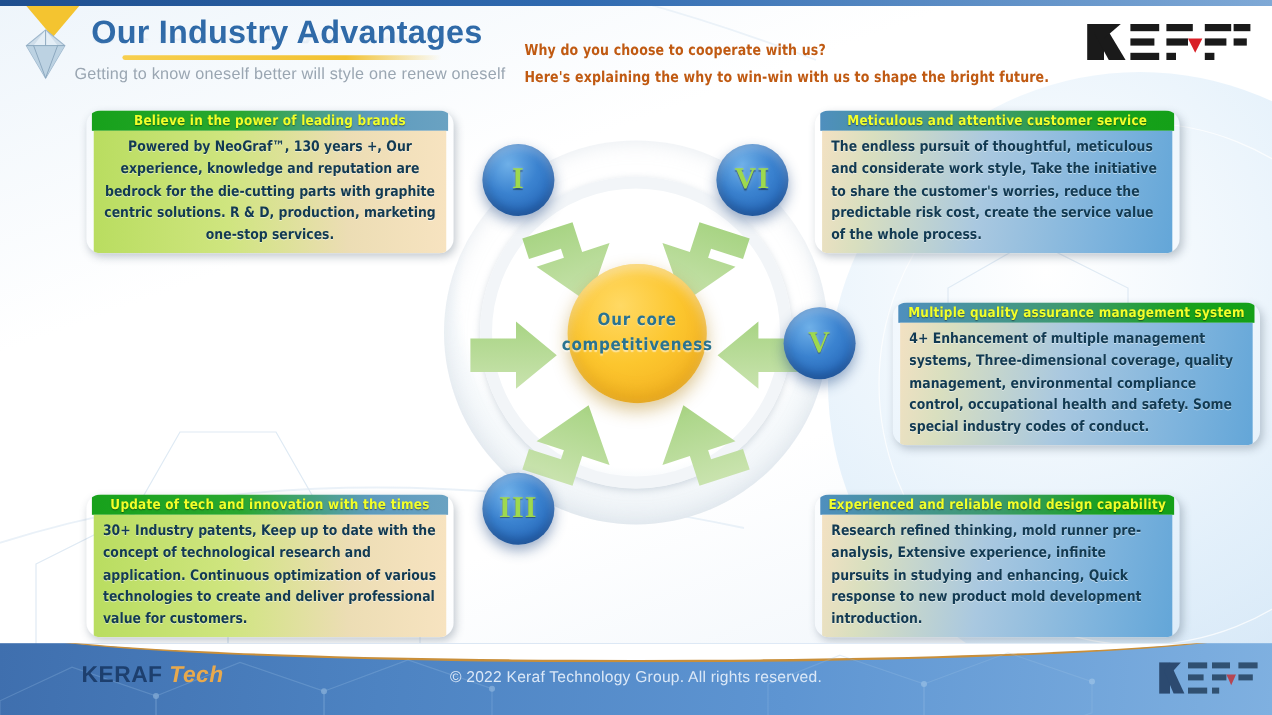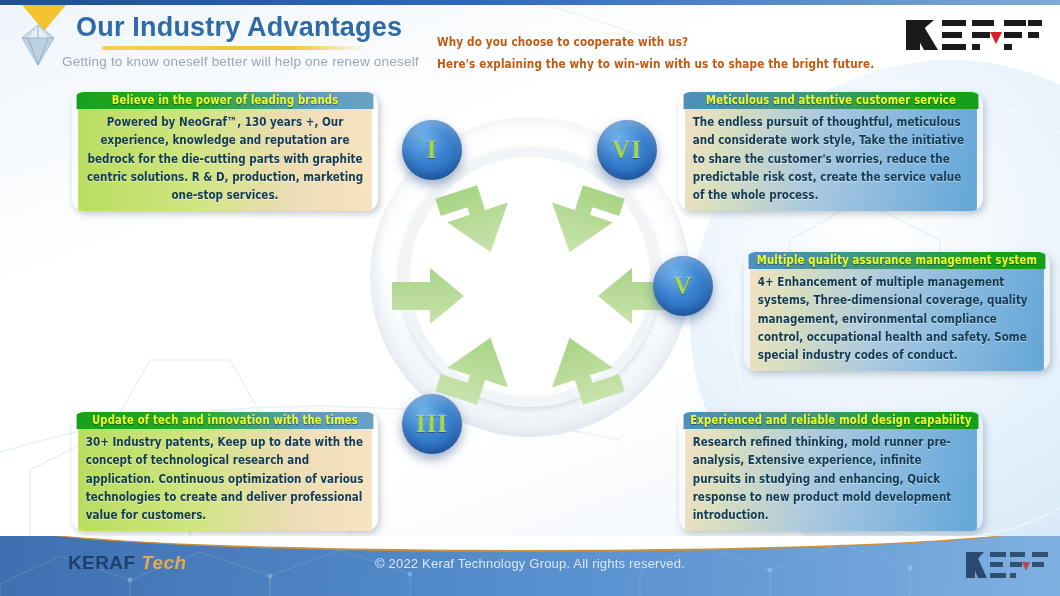--- a/index.html
+++ b/index.html
@@ -246,21 +246,21 @@
         <line x1="24" y1="3" x2="24" y2="16"></line>
         <line x1="8" y1="16" x2="40" y2="16"></line>
       </g>
     </svg>
 
     <div class="title-wrap">
       <div class="title">Our Industry Advantages</div>
       <div class="title-reflect">Our Industry Advantages</div>
     </div>
     <div class="title-rule"></div>
-    <div class="subtitle">Getting to know oneself better will help one renew oneself</div>
+    <div class="subtitle">Getting to know oneself better will style one renew oneself</div>
 
     <div class="intro">
       <div>Why do you choose to cooperate  with us?</div>
       <div>Here's explaining  the  why to  win-win with  us to  shape  the  bright  future.</div>
     </div>
 
     <svg class="brand-logo" viewBox="0 0 140 34">
       <polygon points="2,2 16,2 16,32 2,32" fill="#1a1a1a"></polygon>
       <polygon points="16,2 34,32 20,32 8,10" fill="#1a1a1a"></polygon>
       <polygon points="30,2 16,2 16,14" fill="#1a1a1a"></polygon>
@@ -325,20 +325,24 @@
         <polygon points="40,178 78,178 78,164 112,192 78,220 78,206 40,206"></polygon>
 
         <polygon points="318,178 280,178 280,164 246,192 280,220 280,206 318,206"></polygon>
 
         <polygon points="92,300 136,300 136,274 160,274 128,232 96,274 120,274 120,282 92,282" transform="rotate(18 128 266)"></polygon>
 
         <polygon points="264,300 220,300 220,274 196,274 228,232 260,274 236,274 236,282 264,282" transform="rotate(-18 228 266)"></polygon>
       </g>
     </svg>
 
+    <div class="core">
+      <span>Our core</span>
+      <span>competitiveness</span>
+    </div>
 
     <div class="node" id="node-1">
       <span>I</span>
     </div>
     <div class="node" id="node-3">
       <span>III</span>
     </div>
     <div class="node" id="node-5">
       <span>V</span>
     </div>

